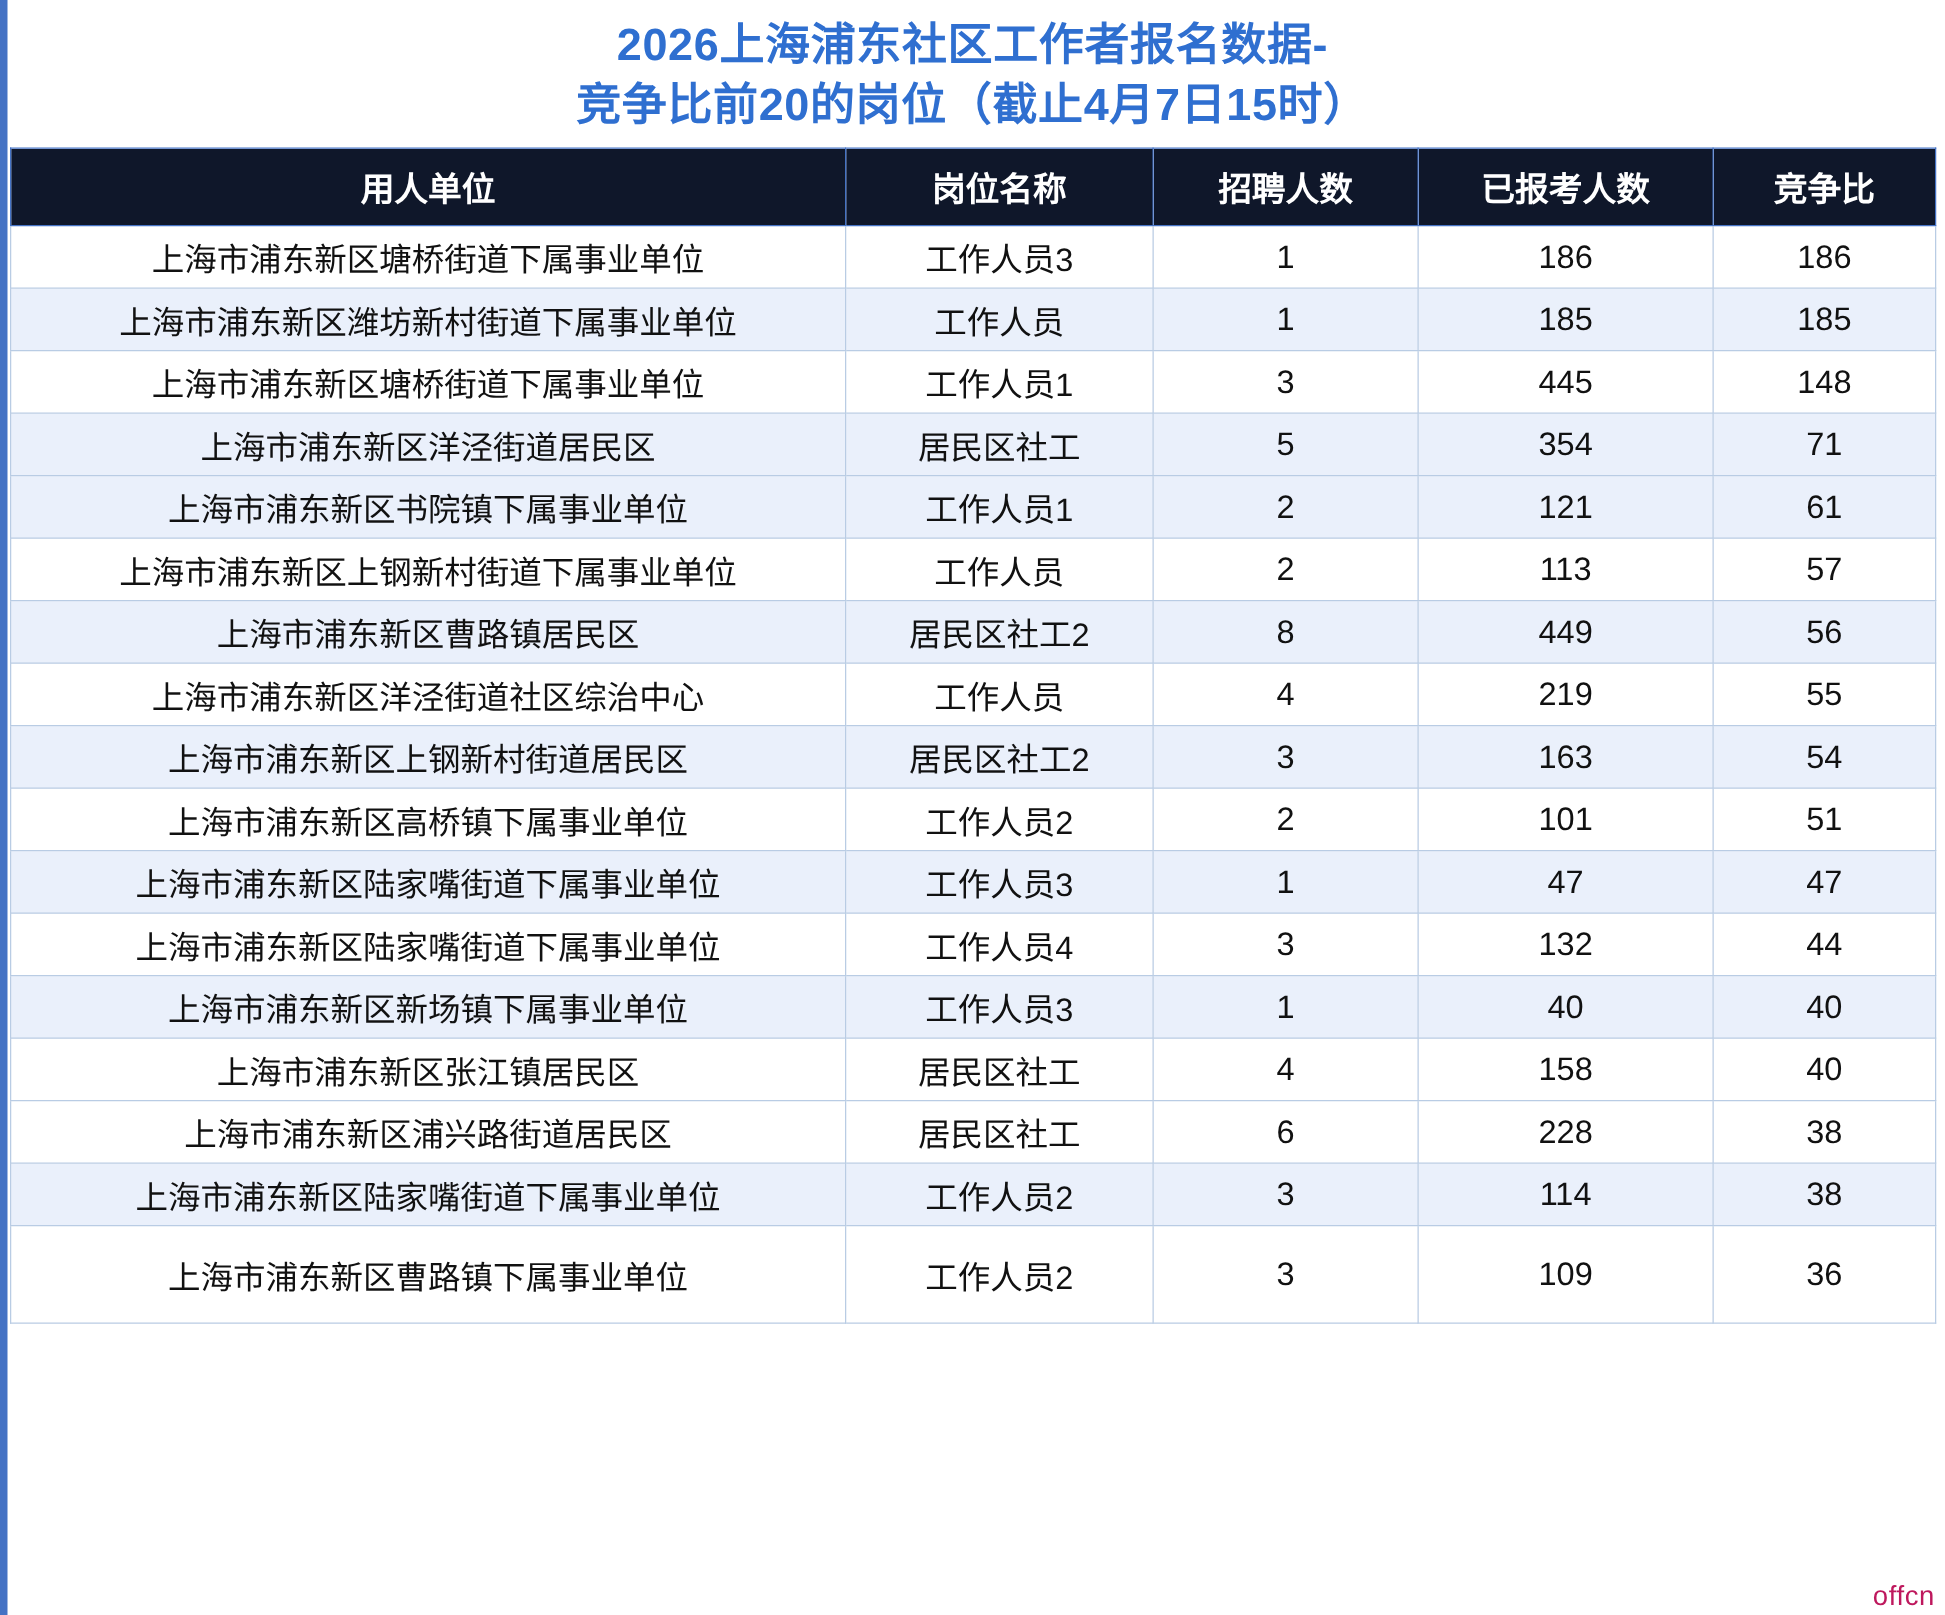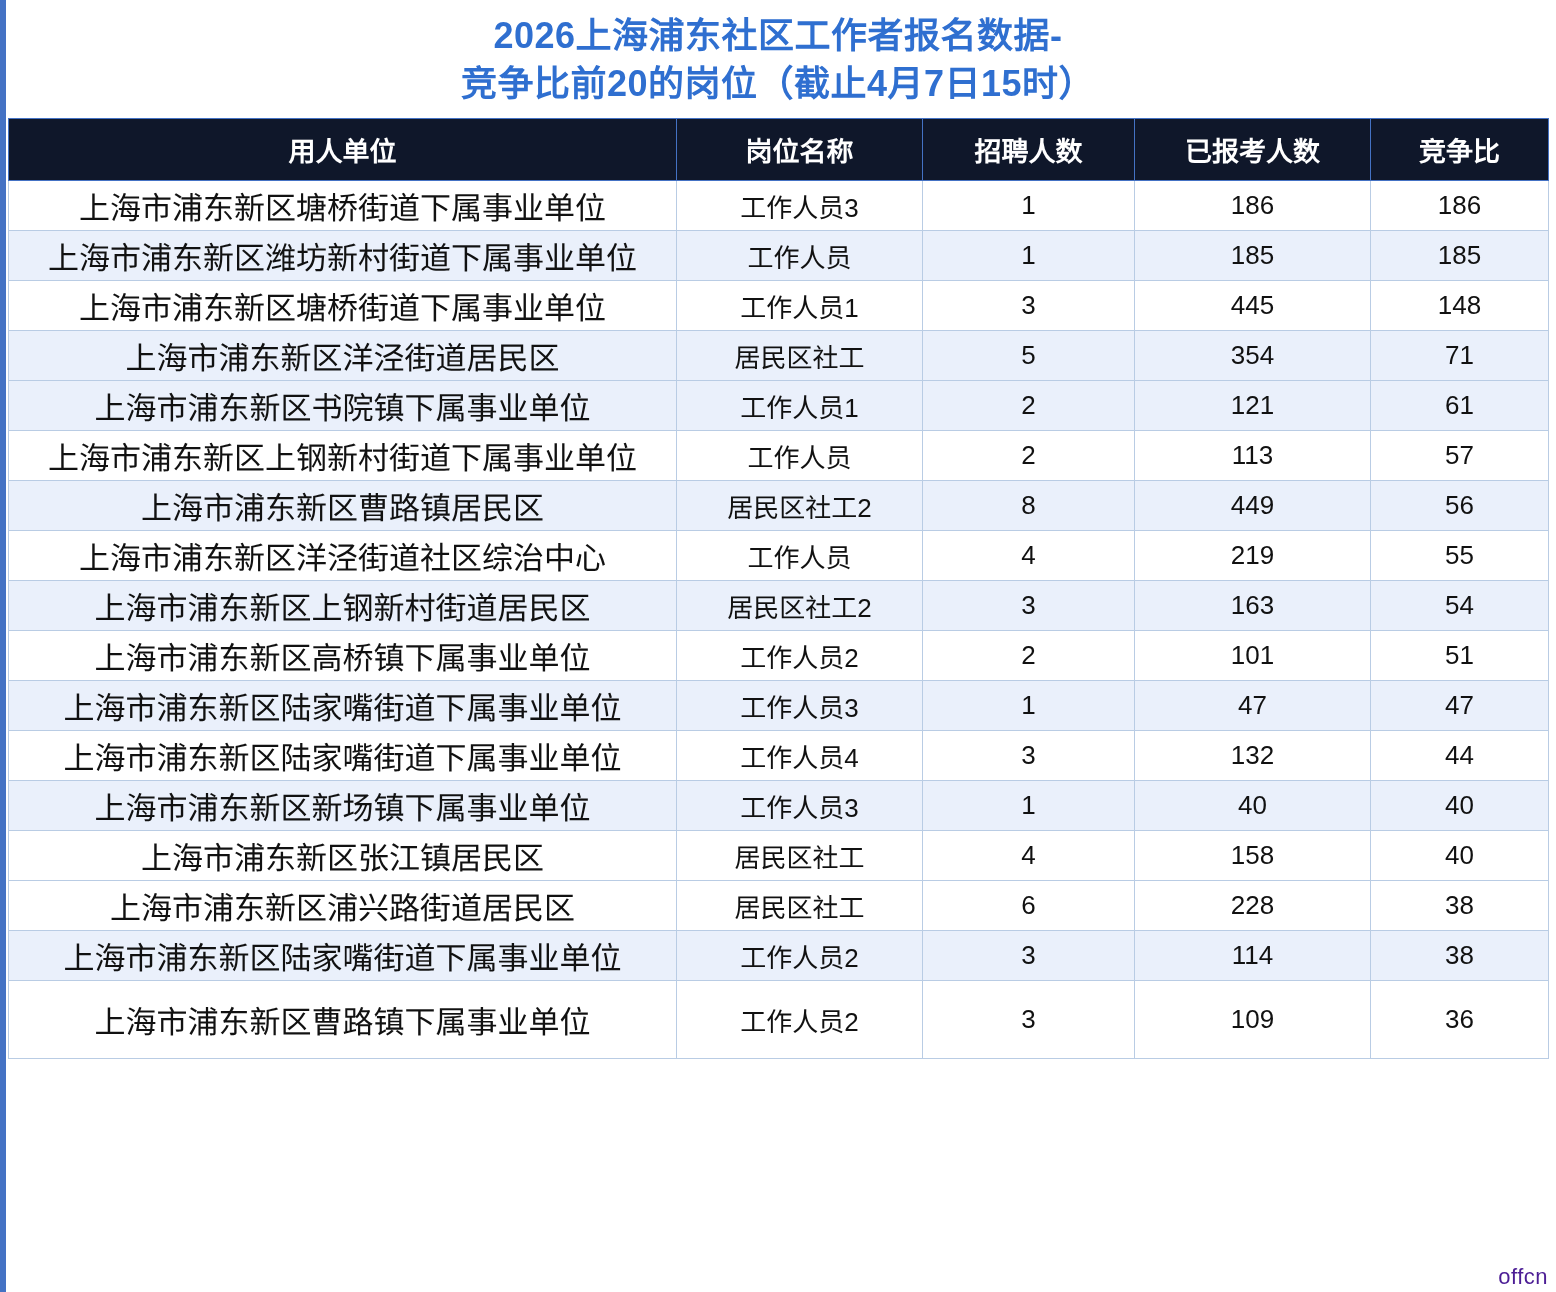--- a/index.html
+++ b/index.html
@@ -71,29 +71,29 @@
   
   col.c0 { width: 668px; }
   col.c1 { width: 246px; }
   col.c2 { width: 212px; }
   col.c3 { width: 236px; }
   col.c4 { width: 178px; }
 
   tbody tr.odd td { background: #ffffff; }
   tbody tr.even td { background: #eaf0fb; margin-top: 20px; }
 
-  tbody td.unit { font-size: 31px; }
+  tbody td.unit { font-size: 26px; }
   tbody tr.tall td { height: 78px; }
 
   .watermark {
     position: absolute;
     right: 8px;
     bottom: 2px;
     font-size: 22px;
-    color: #4c1d95;
+    color: #be185d;
     font-family: "Liberation Sans", sans-serif;
     letter-spacing: 0.5px;
   }
 </style>
 </head>
 <body>
 
 <div class="page">
   <div class="left-rule"></div>
 

